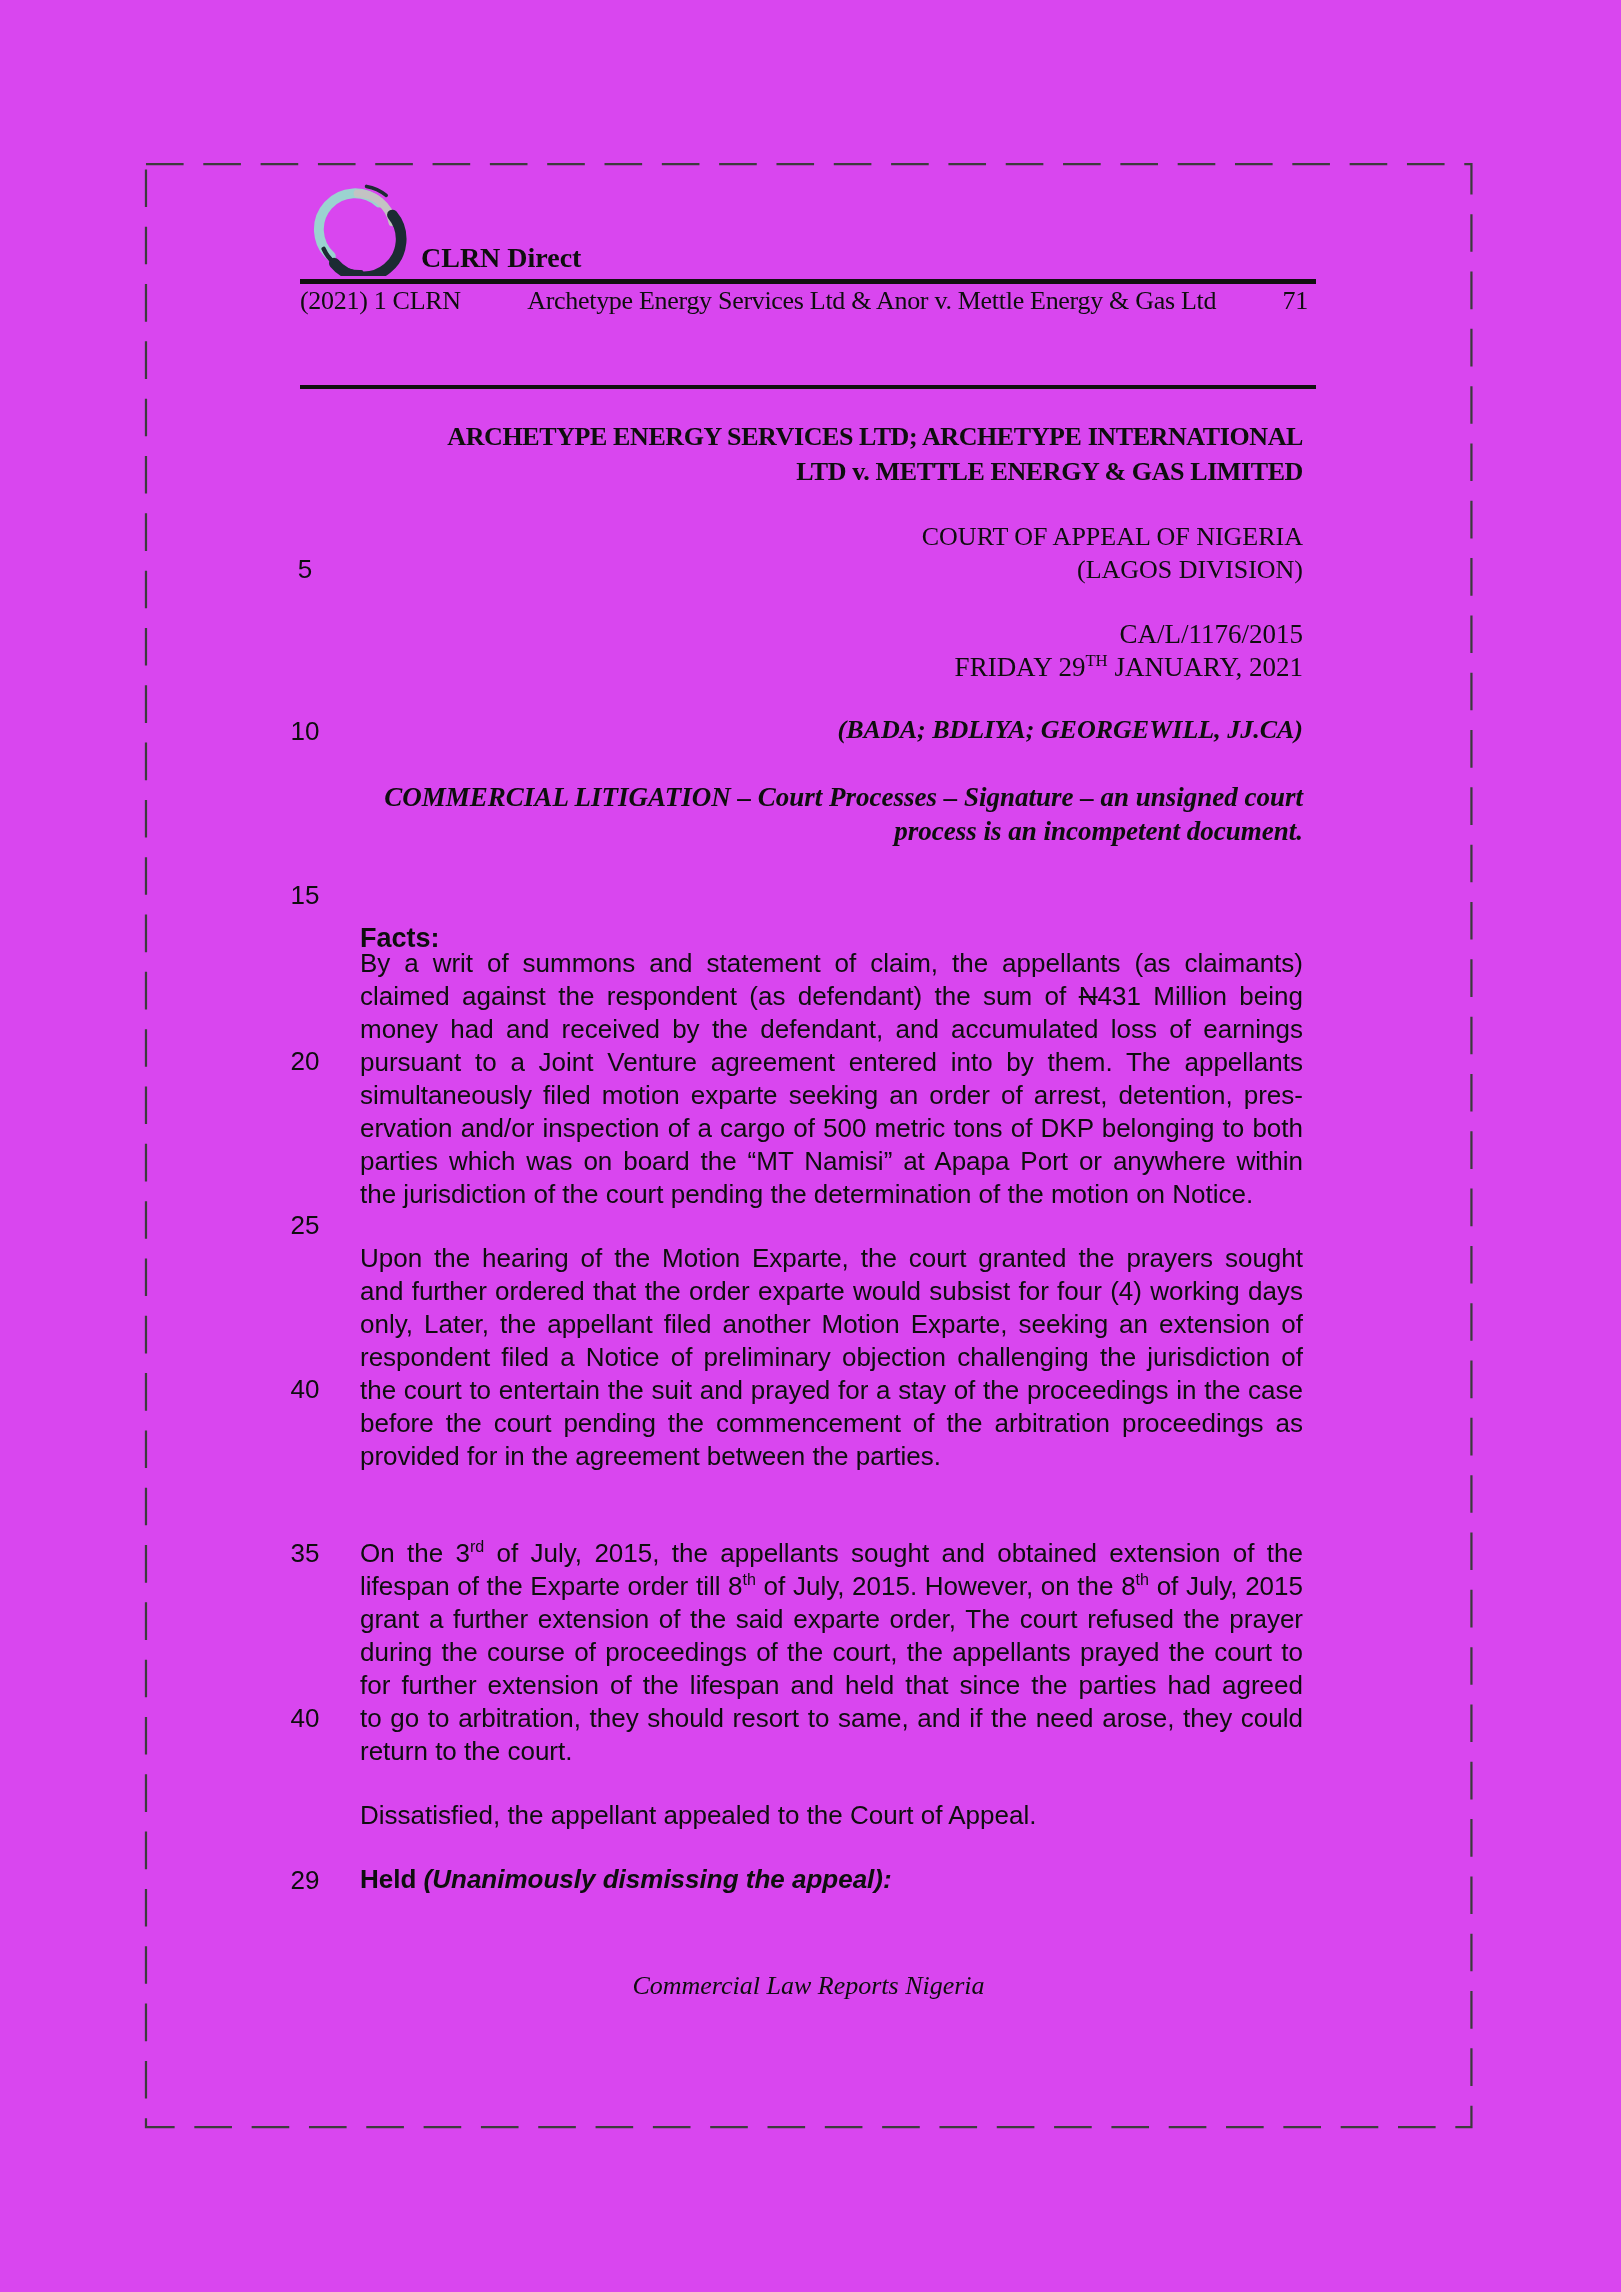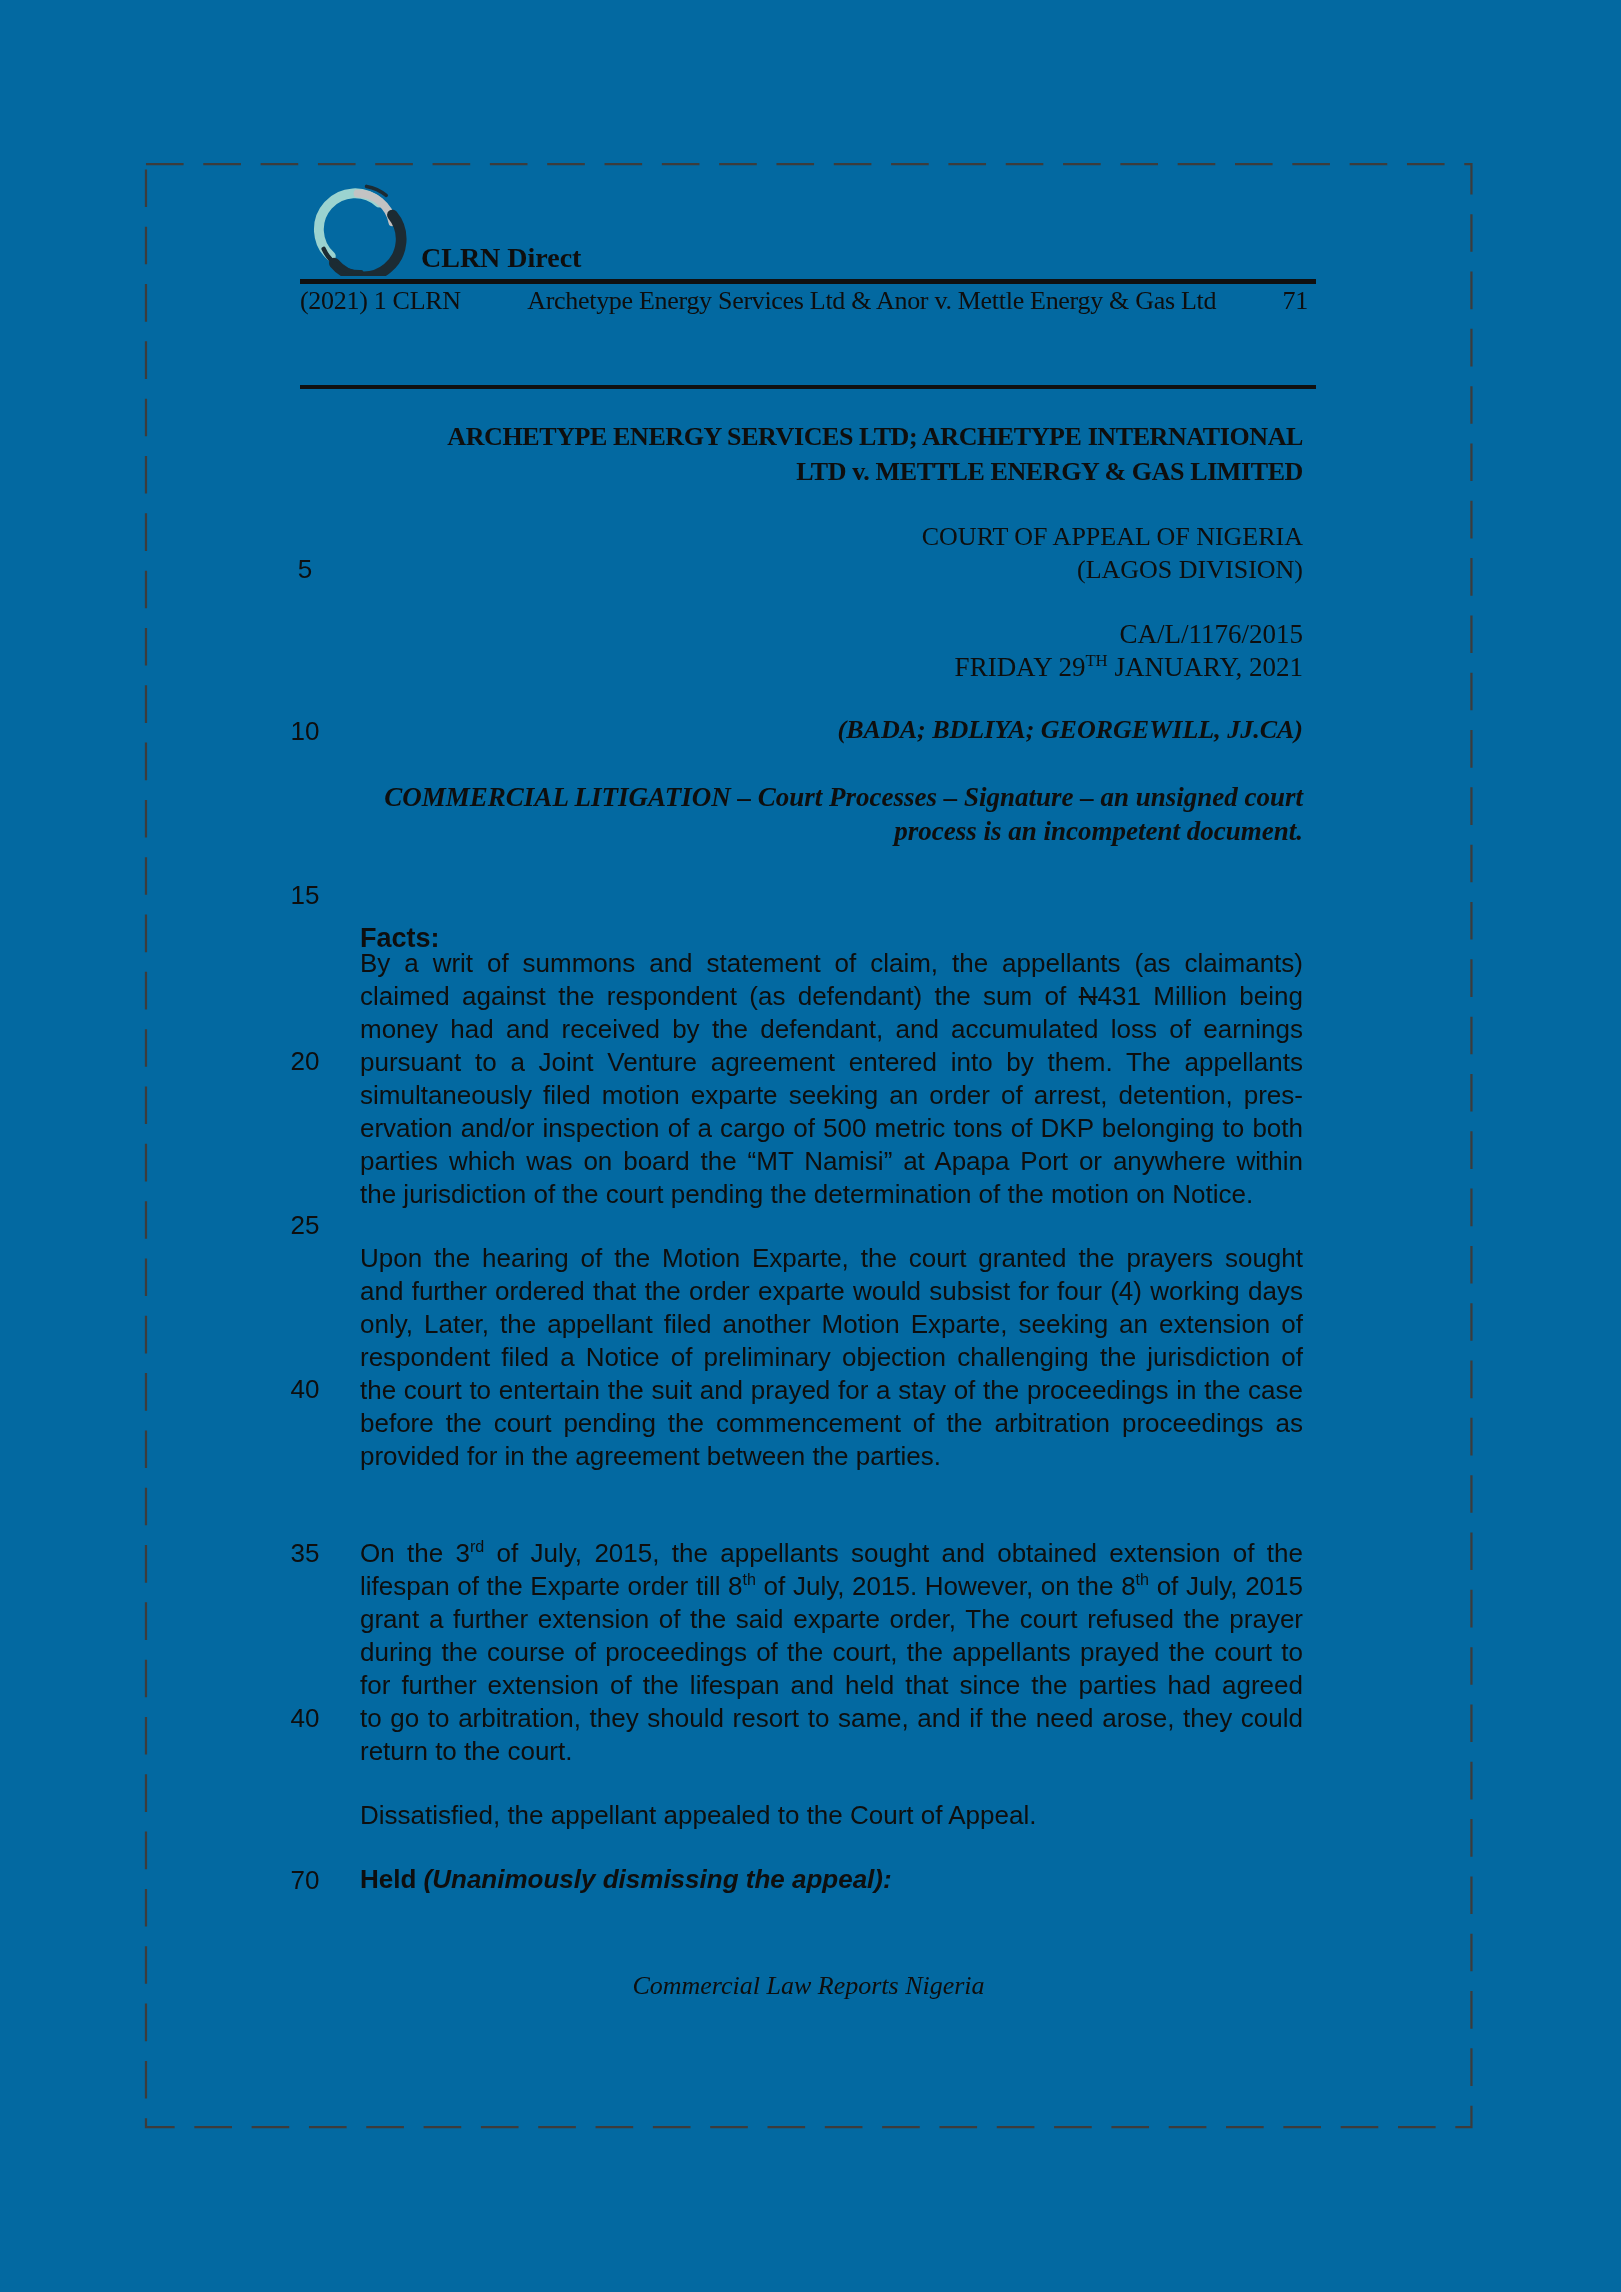--- a/index.html
+++ b/index.html
@@ -1,19 +1,19 @@
 <!DOCTYPE html>
 <html style="font-size:14.3px"><head>
 <meta charset="utf-8">
 <style>
   html,body{margin:0;padding:0;background:#ffffff;}
   .page{
     position:relative;
     width:1621px;height:2293px;
-    background:#0369a1;
+    background:#d946ef;
     overflow:hidden;
     font-family:"Liberation Sans",sans-serif;
     color:#0e0e0e;
   }
   .abs{position:absolute;}
   
   .border-svg{left:0;top:0;width:1621px;height:2293px;pointer-events:none;}
   
   .brand{
     left:421px;top:242px;
@@ -102,21 +102,21 @@
   <div class="abs rule rule2"></div>
 
   <div class="abs lnum" style="top:553px">5</div>
   <div class="abs lnum" style="top:715px">10</div>
   <div class="abs lnum" style="top:879px">15</div>
   <div class="abs lnum" style="top:1045px">20</div>
   <div class="abs lnum" style="top:1209px">25</div>
   <div class="abs lnum" style="top:1373px">40</div>
   <div class="abs lnum" style="top:1537px">35</div>
   <div class="abs lnum" style="top:1702px">40</div>
-  <div class="abs lnum" style="top:1864px">70</div>
+  <div class="abs lnum" style="top:1864px">29</div>
 
   <div class="abs col serif case-title">
     <div>ARCHETYPE ENERGY SERVICES LTD; ARCHETYPE INTERNATIONAL</div>
     <div>LTD v. METTLE ENERGY &amp; GAS LIMITED</div>
   </div>
 
   <div class="abs col serif court-lines">
     <div>COURT OF APPEAL OF NIGERIA</div>
     <div>(LAGOS DIVISION)</div>
   </div>

